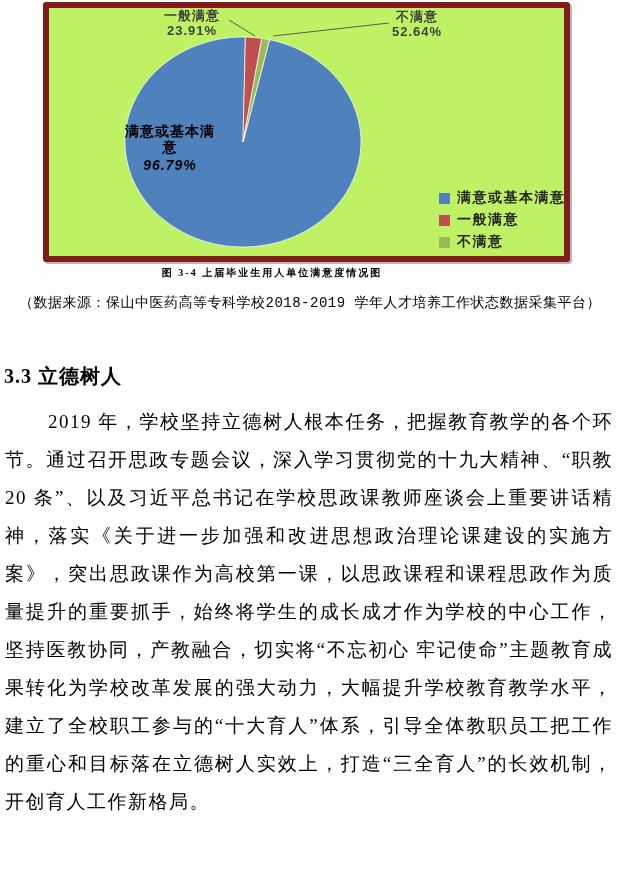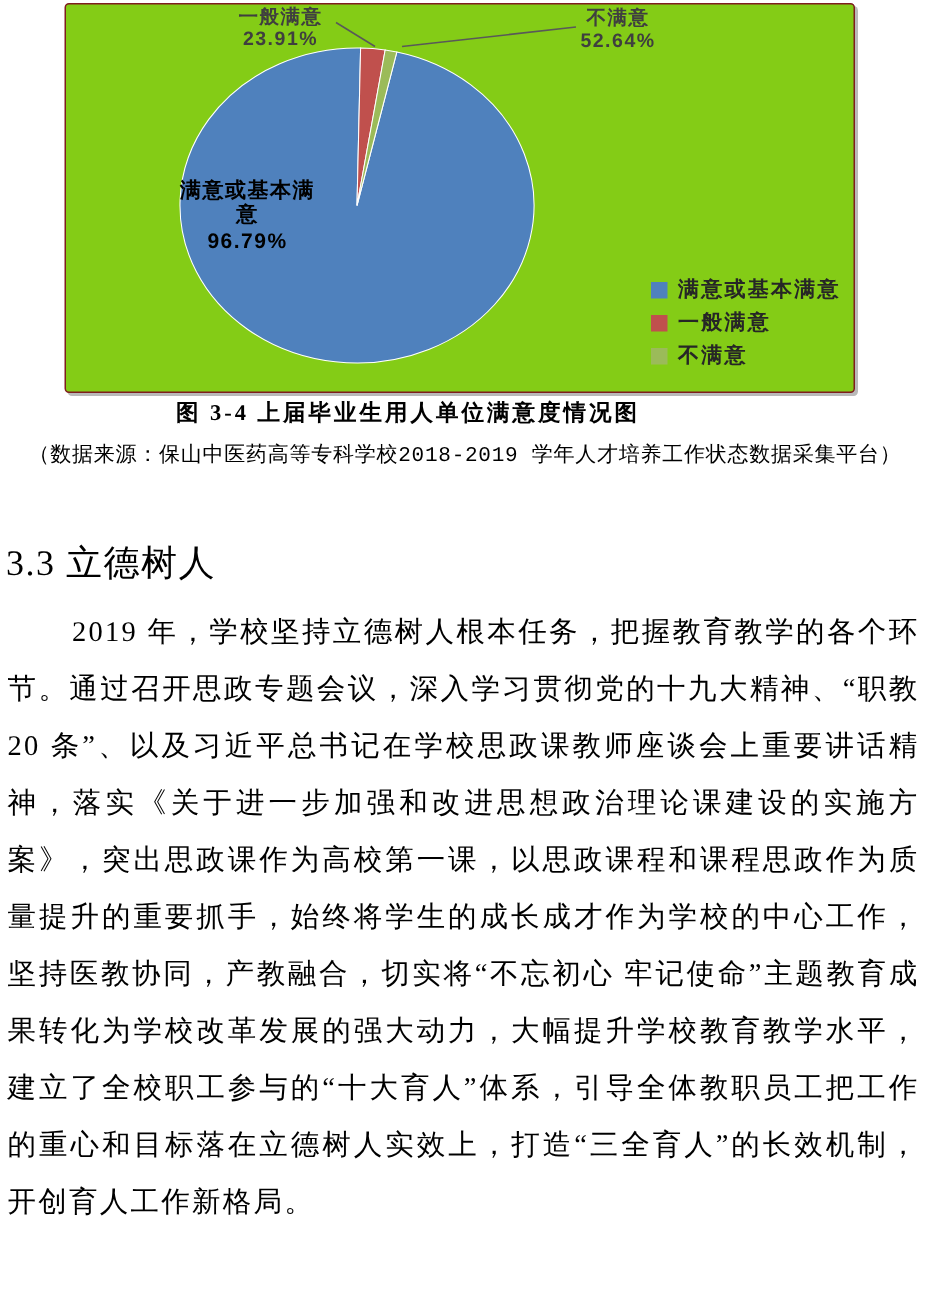--- a/index.html
+++ b/index.html
@@ -4,60 +4,60 @@
 <style>
   html,body{margin:0;padding:0;}
   body{
     width:620px;height:875px;position:relative;background:#ffffff;
     font-family:"Liberation Serif","DejaVu Serif",serif;color:#000;
     overflow:hidden;
   }
   
   .chart-frame{
     position:absolute;left:43px;top:2px;width:527px;height:260px;
-    background:#84cc16;border:1px solid #7f1d1d;border-radius:3px;
+    background:#bef264;border:6px solid #7f1d1d;border-radius:3px;
     box-shadow:2px 2px 0 #b9b9b9;box-sizing:border-box;
   }
   .chart-frame svg{position:absolute;left:0;top:0;}
   .callout{
     position:absolute;text-align:center;
     font-family:"Liberation Sans","DejaVu Sans",sans-serif;
     font-weight:bold;font-size:13px;line-height:14px;color:#3f3f3f;
     letter-spacing:1px;
   }
   .callout .callout-value{margin-top:1px;}
   #callout-moderate{left:95px;top:1px;width:96px;}
   #callout-dissatisfied{left:322px;top:2px;width:92px;}
   .pie-inner-label{
     position:absolute;left:72px;top:115px;width:98px;text-align:center;
     font-family:"Liberation Sans","DejaVu Sans",sans-serif;
     font-weight:bold;font-size:14px;line-height:16px;color:#000;
     letter-spacing:1px;
   }
-  .pie-inner-label .pie-inner-value{margin-top:2px;}
+  .pie-inner-label .pie-inner-value{margin-top:2px;font-style:italic;}
   .legend{position:absolute;left:390px;top:179px;}
   .legend-item{display:flex;align-items:center;height:22px;}
   .swatch{width:11px;height:11px;margin-right:7px;flex:0 0 auto;}
   .legend-label{
     font-family:"Liberation Sans","DejaVu Sans",sans-serif;
     font-size:14px;font-weight:600;color:#262626;letter-spacing:1.5px;
     white-space:nowrap;
   }
   
   .caption{
     position:absolute;top:266px;left:0;width:544px;text-align:center;
-    font-size:15px;font-weight:bold;letter-spacing:2px;
+    font-size:10px;font-weight:bold;letter-spacing:2px;
   }
   .source-note{
     position:absolute;top:294px;left:0;width:620px;text-align:center;
     font-size:14px;letter-spacing:0.5px;white-space:nowrap;font-family:Liberation Mono, monospace;
   }
   .section-heading{
     position:absolute;top:361px;left:4px;margin:0;
-    font-size:24px;font-weight:normal;letter-spacing:1px;line-height:30px;
+    font-size:20px;font-weight:bold;letter-spacing:1px;line-height:30px;
   }
   .body-text{
     position:absolute;top:403px;left:5px;width:608px;margin:0;
     font-size:19px;line-height:38px;letter-spacing:1.5px;
     text-align:justify;text-indent:43px;
   }
   .page-number{
     position:absolute;top:894px;left:0;width:620px;text-align:center;
     font-size:12.5px;font-weight:bold;letter-spacing:1px;
   }

